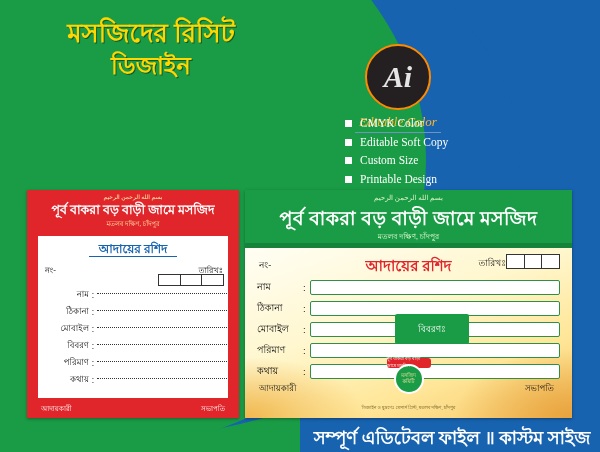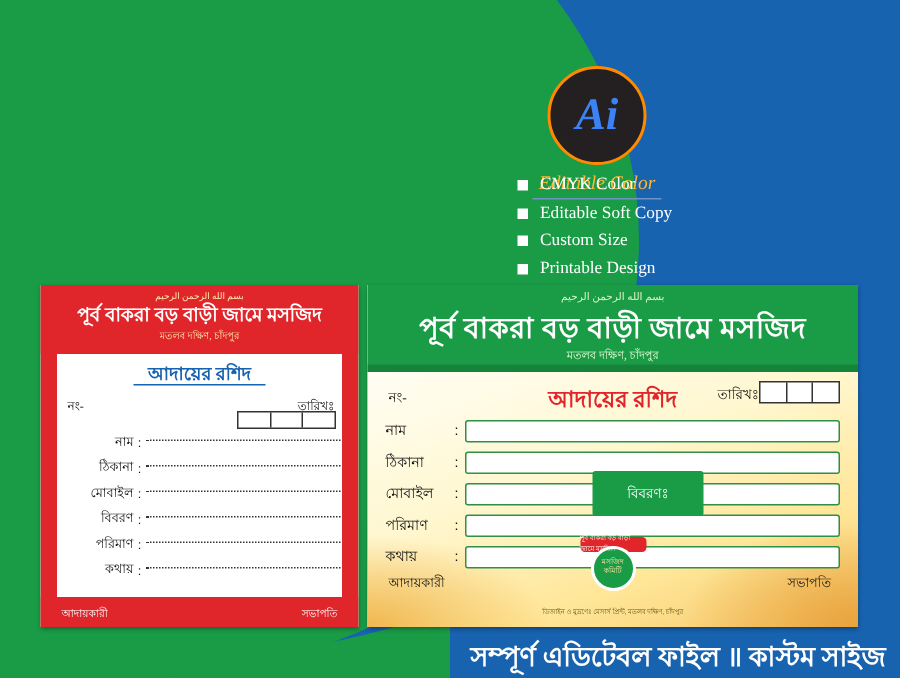--- a/index.html
+++ b/index.html
@@ -28,21 +28,21 @@
     text-shadow:1px 1px 0 #0a5c2c;
   }
   .headline .l2{font-size:24px;}
 
   
   .ai-wrap{position:absolute;left:352px;top:44px;width:92px;text-align:center;}
   .ai-badge{
     width:62px;height:62px;border-radius:50%;
     background:#241f20;border:2px solid #ff8a00;
     margin:0 auto;display:flex;align-items:center;justify-content:center;
-    color:#3b82f6;font-weight:bold;font-size:30px;font-style:italic;
+    color:#e5e5e5;font-weight:bold;font-size:30px;font-style:italic;
     font-family:"Liberation Serif", serif;
   }
   .ai-cap{
     margin-top:4px;color:#ffb733;font-size:13px;
     font-family:"Liberation Serif", serif;font-style:italic;
   }
   .ai-cap-line{width:86px;height:1px;background:#6f93c4;margin:2px auto 0;}
 
   
   .features{position:absolute;left:345px;top:116px;color:#ffffff;font-size:11.5px;
@@ -131,20 +131,24 @@
 </head>
 <body>
 
 <div class="stage">
 
   <div class="bg-green"></div>
   <div class="blue-fill"></div>
   <div class="blue-arc"></div>
   <div class="arc-mask"></div>
 
+  <div class="headline">
+    <div>মসজিদের রিসিট</div>
+    <div class="l2">ডিজাইন</div>
+  </div>
 
   <div class="ai-wrap">
     <div class="ai-badge">Ai</div>
     <div class="ai-cap">Editable Color</div>
     <div class="ai-cap-line"></div>
   </div>
 
   <div class="features">
     <ul>
       <li>

